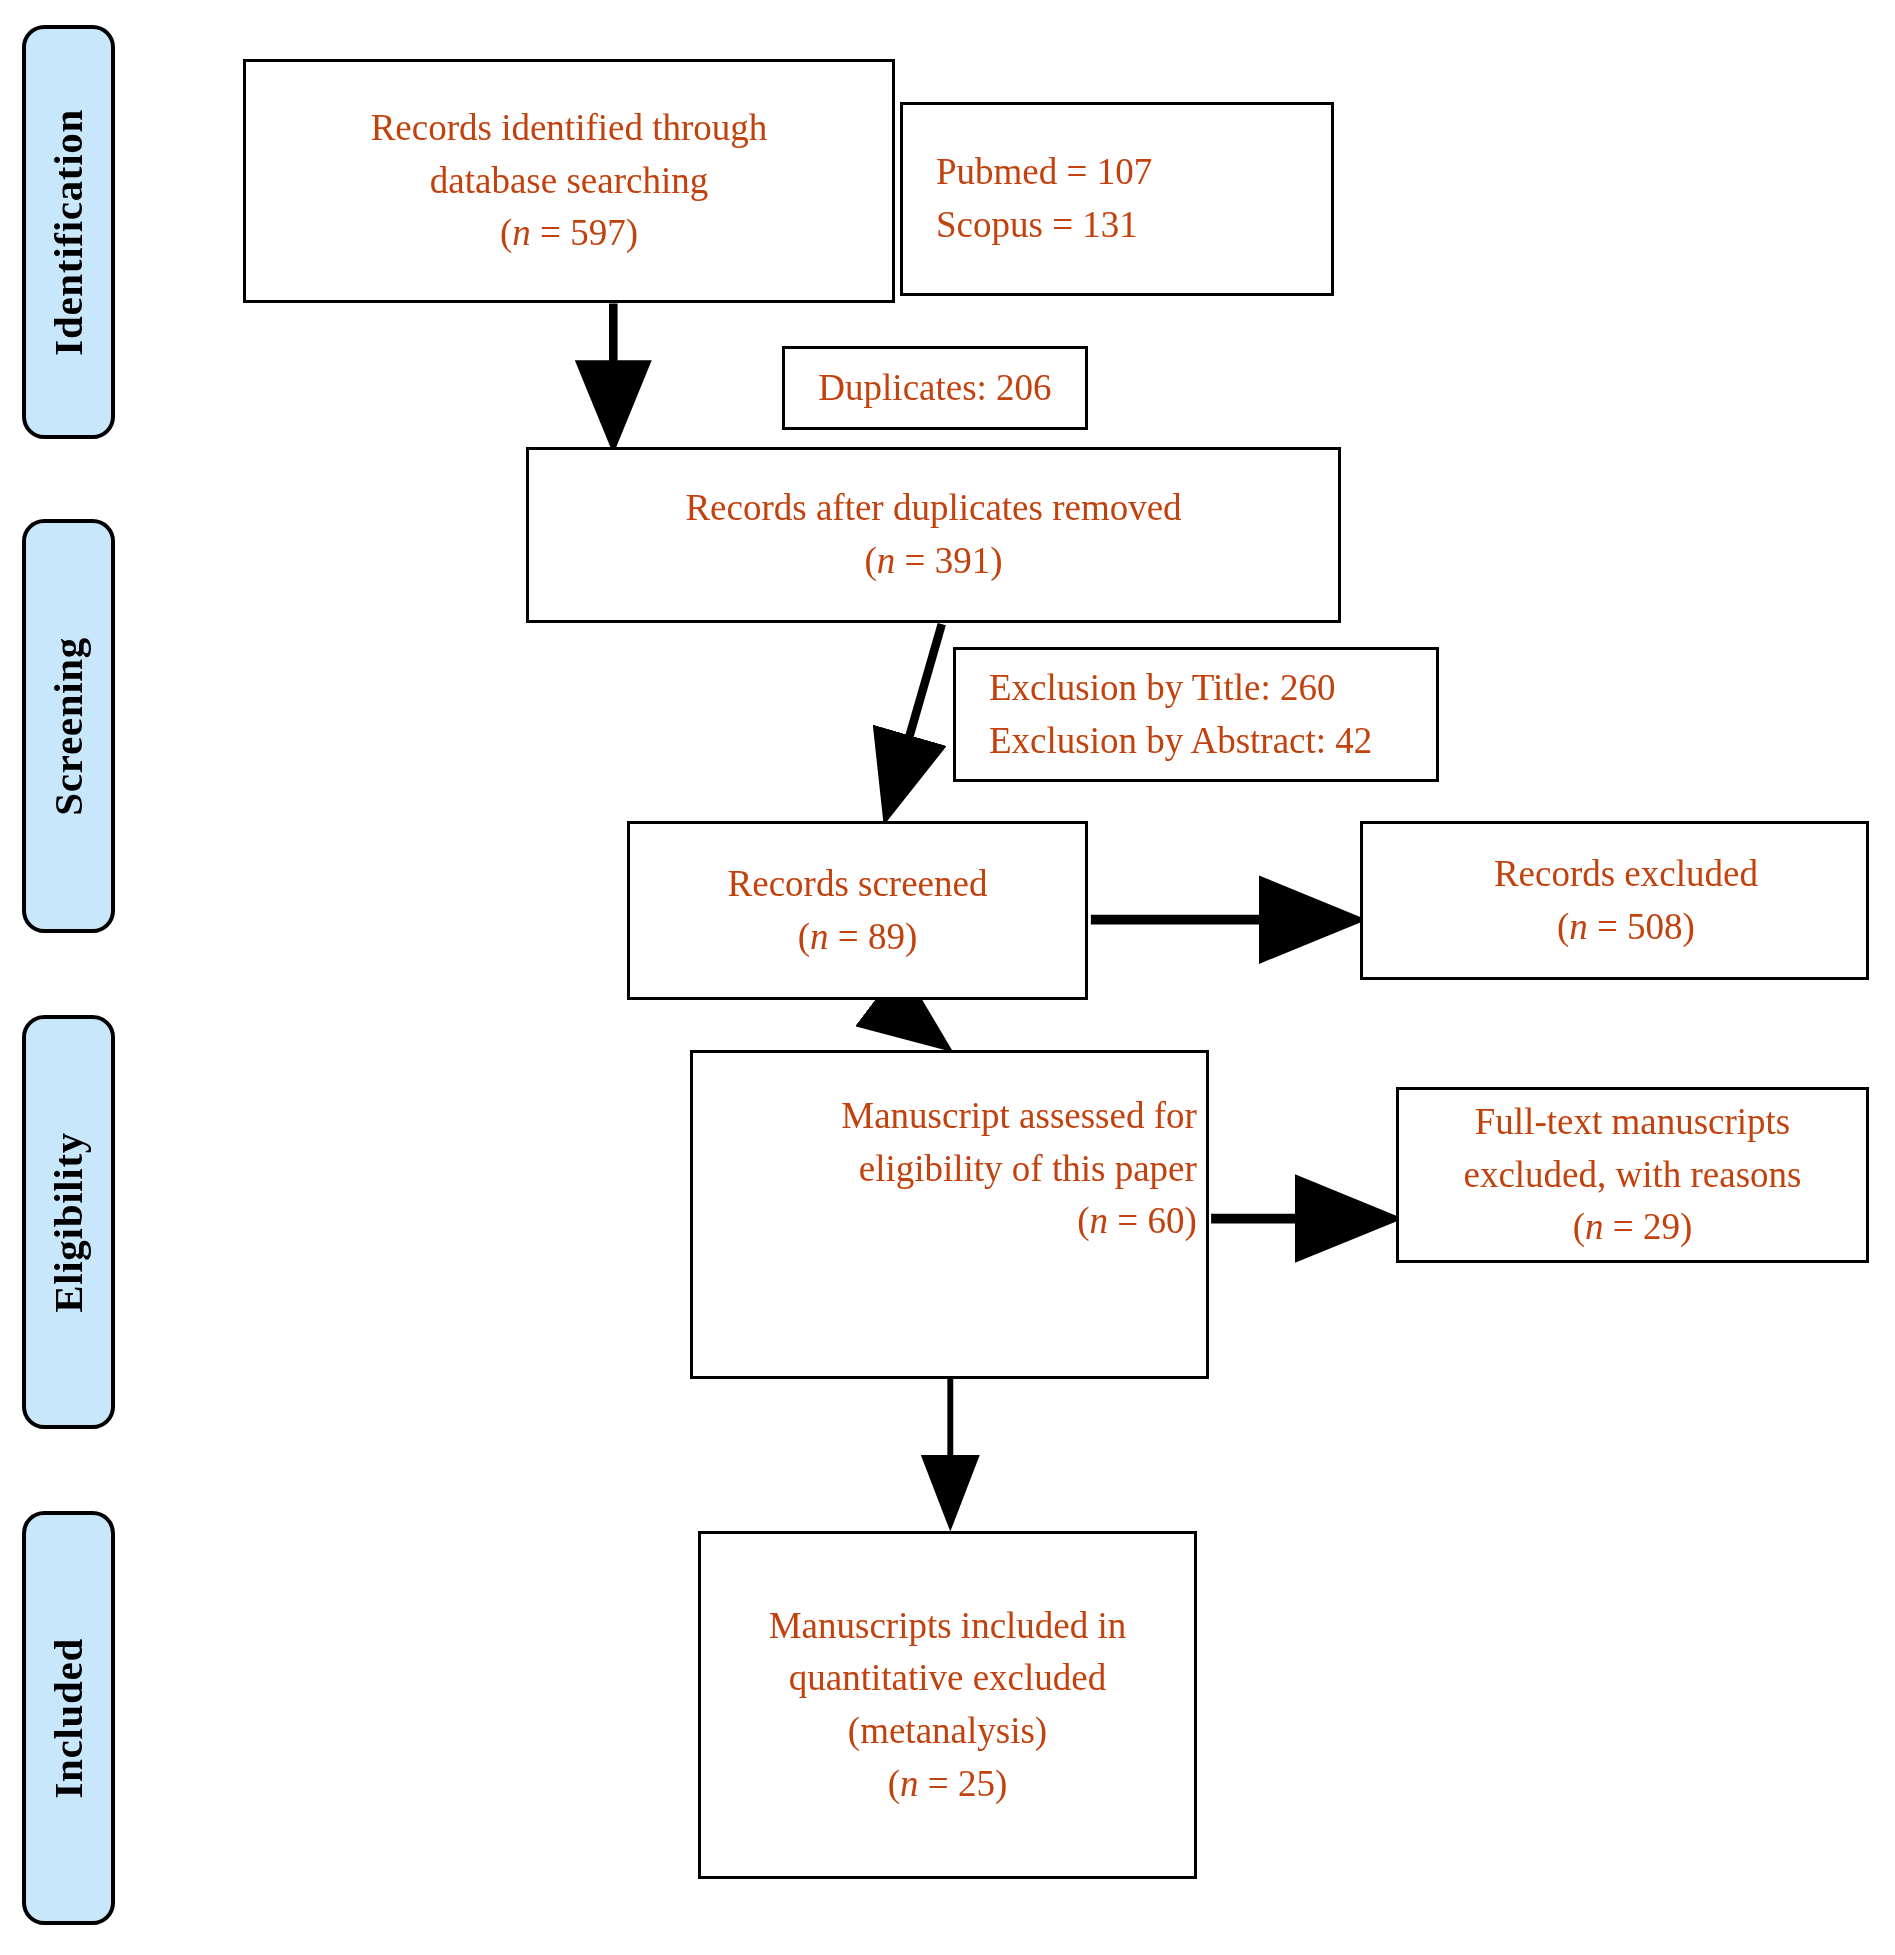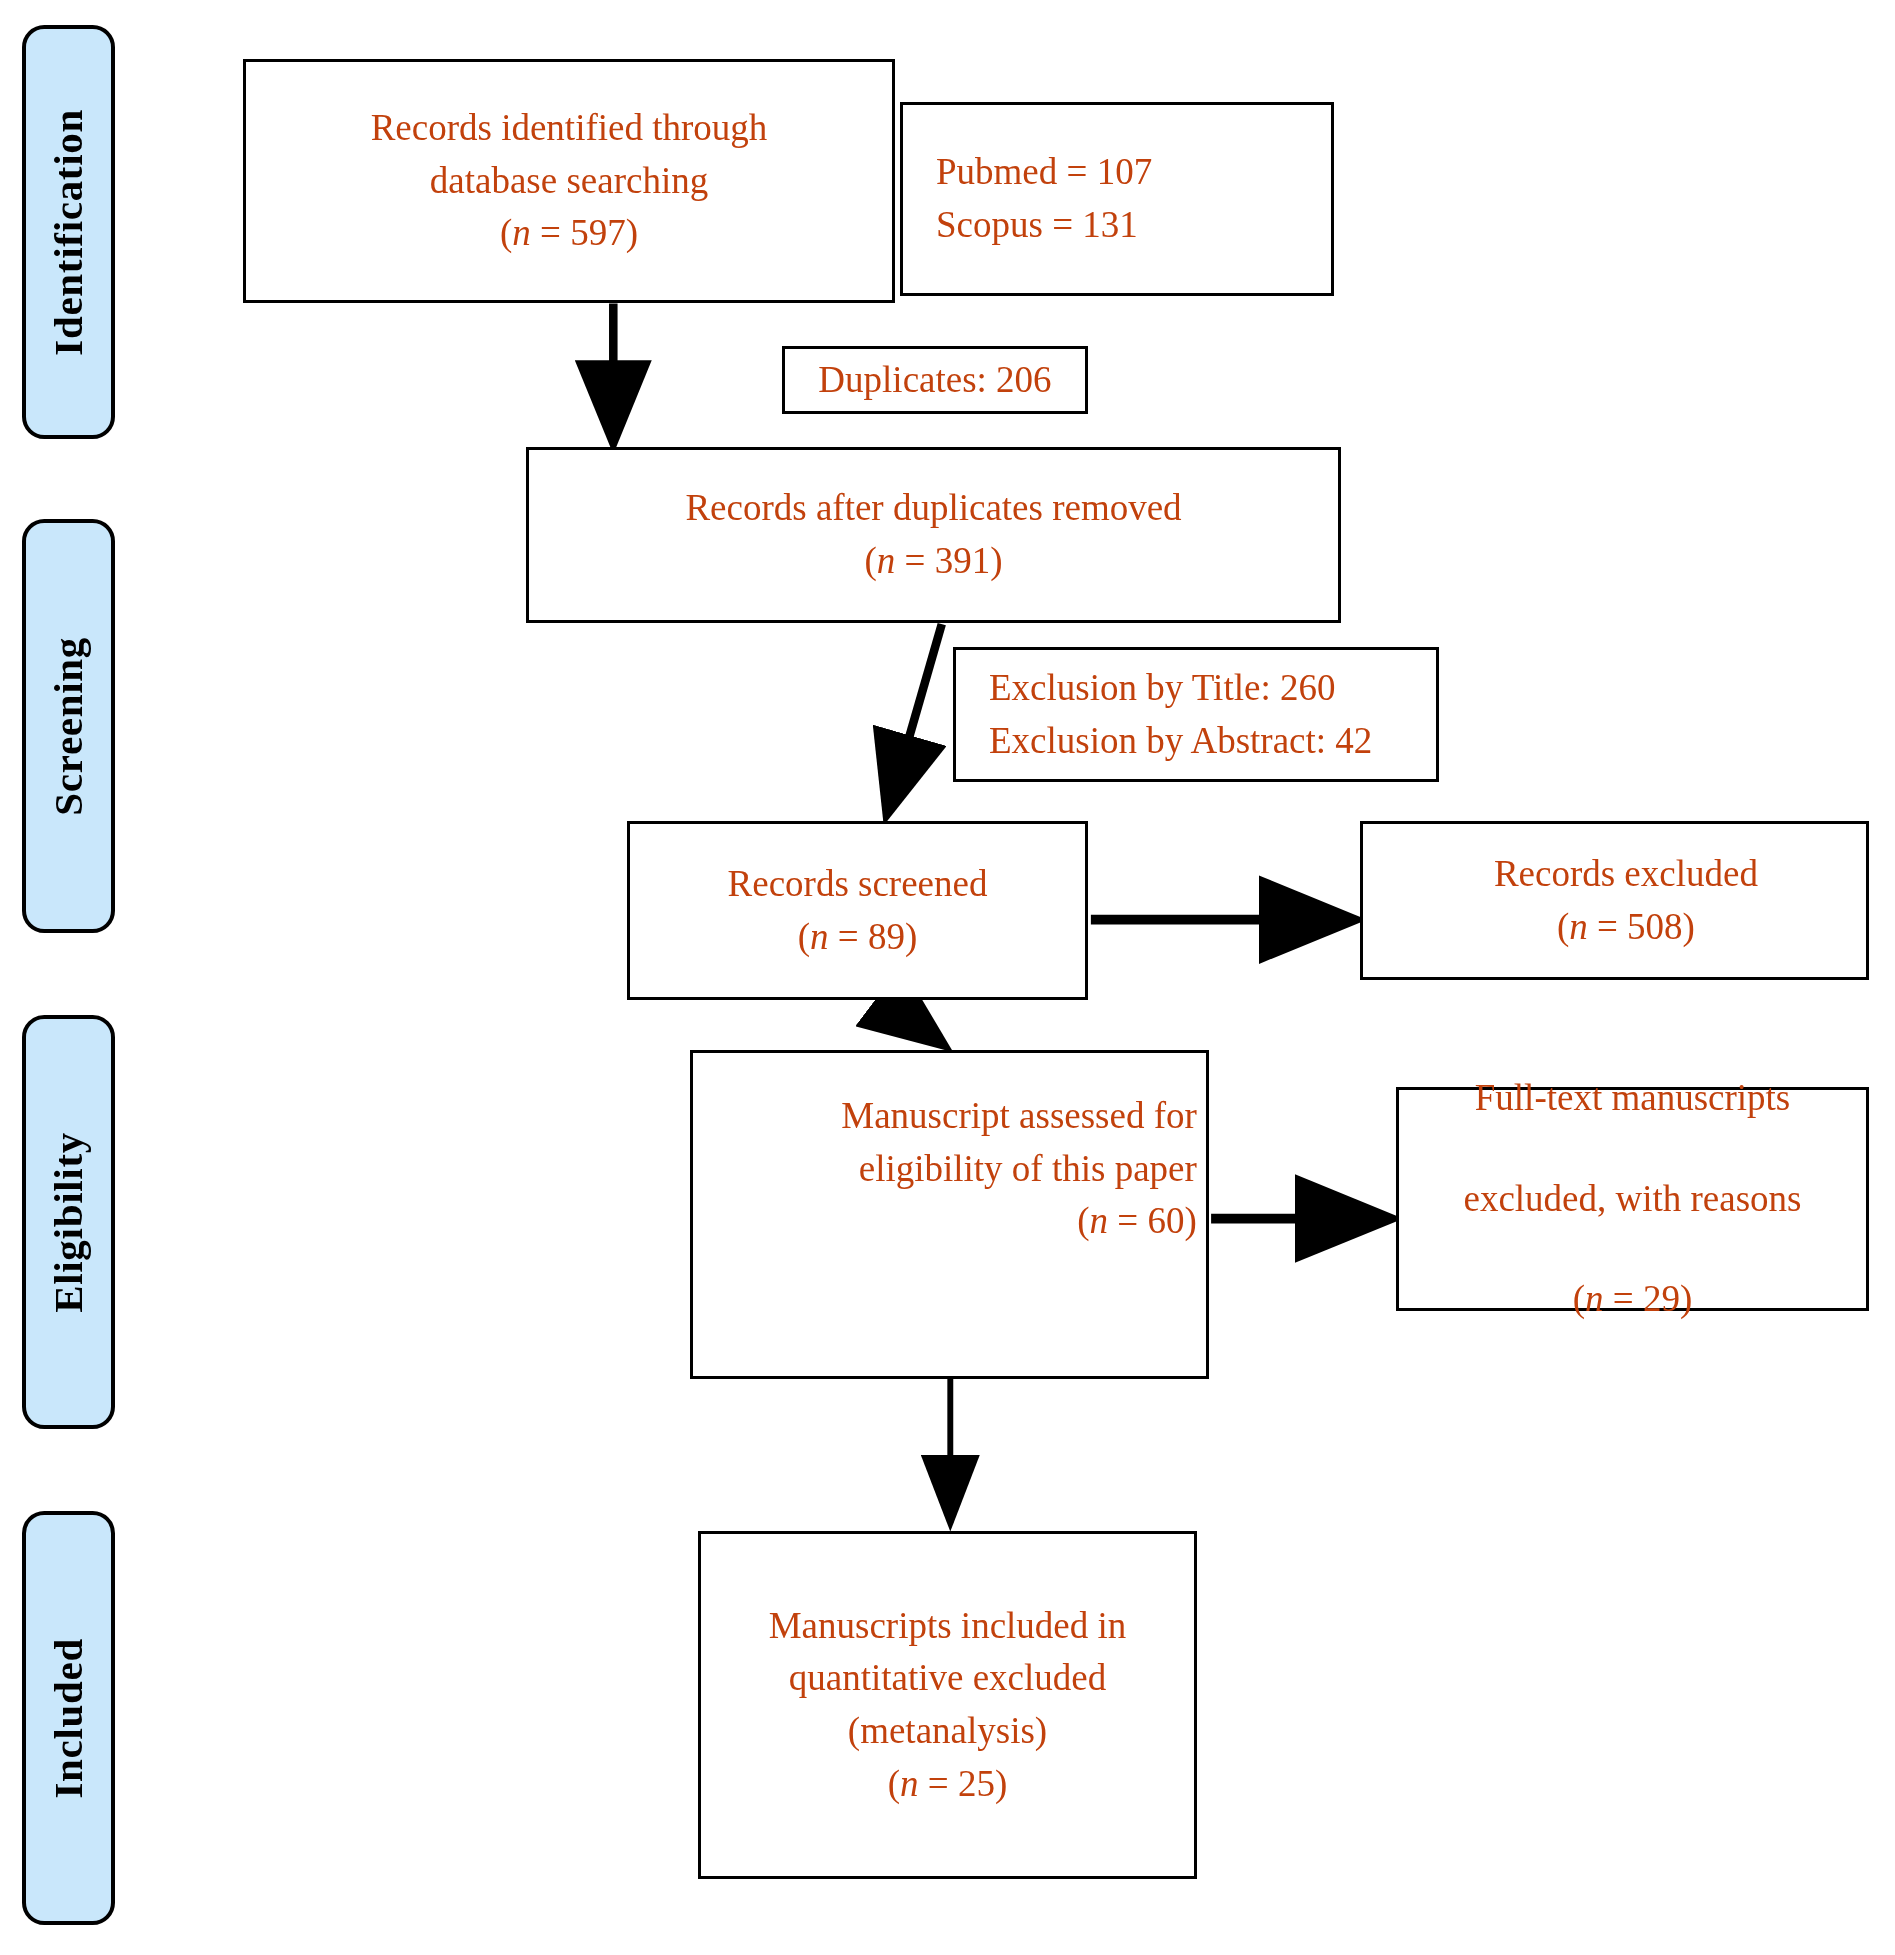--- a/index.html
+++ b/index.html
@@ -128,21 +128,21 @@
     <span class="line">Records identified through</span>
     <span class="line">database searching</span>
     <span class="line"><span>(</span><span class="nitalic">n</span><span> = 597)</span></span>
   </div>
 
   <div class="box left-align" style="left:900px; top:102px; width:434px; height:194px;">
     <span class="line">Pubmed = 107</span>
     <span class="line">Scopus = 131</span>
   </div>
 
-  <div class="box" style="left:782px; top:346px; width:306px; height:68px;">
+  <div class="box" style="left:782px; top:346px; width:306px; height:84px;">
     <span class="line">Duplicates: 206</span>
   </div>
 
   <div class="box" style="left:526px; top:447px; width:815px; height:176px;">
     <span class="line">Records after duplicates removed</span>
     <span class="line"><span>(</span><span class="nitalic">n</span><span> = 391)</span></span>
   </div>
 
   <div class="box left-align" style="left:953px; top:647px; width:486px; height:135px;">
     <span class="line">Exclusion by Title: 260</span>
@@ -158,21 +158,21 @@
     <span class="line">Records excluded</span>
     <span class="line"><span>(</span><span class="nitalic">n</span><span> = 508)</span></span>
   </div>
 
   <div class="box" style="left:690px; top:1050px; width:519px; height:329px; justify-content:flex-start; padding-top:37px;align-items:flex-end;">
     <span class="line">Manuscript assessed for</span>
     <span class="line">eligibility of this paper</span>
     <span class="line"><span>(</span><span class="nitalic">n</span><span> = 60)</span></span>
   </div>
 
-  <div class="box" style="left:1396px; top:1087px; width:473px; height:224px;gap:48px;">
+  <div class="box" style="left:1396px; top:1087px; width:473px; height:176px;">
     <span class="line">Full-text manuscripts</span>
     <span class="line">excluded, with reasons</span>
     <span class="line"><span>(</span><span class="nitalic">n</span><span> = 29)</span></span>
   </div>
 
   <div class="box" style="left:698px; top:1531px; width:499px; height:348px;">
     <span class="line">Manuscripts included in</span>
     <span class="line">quantitative excluded</span>
     <span class="line">(metanalysis)</span>
     <span class="line"><span>(</span><span class="nitalic">n</span><span> = 25)</span></span>

